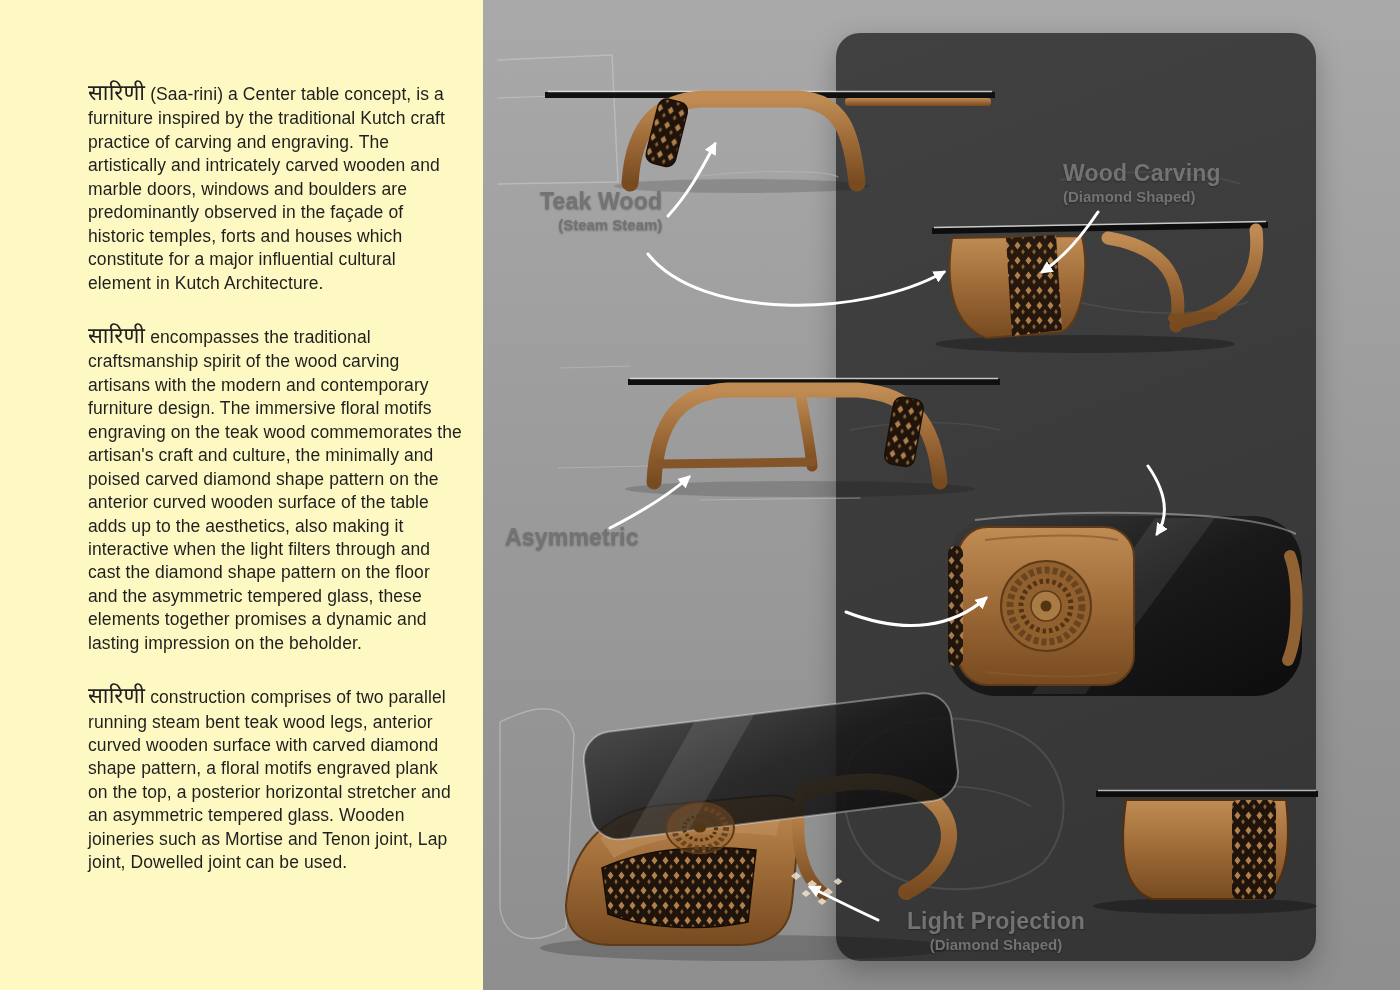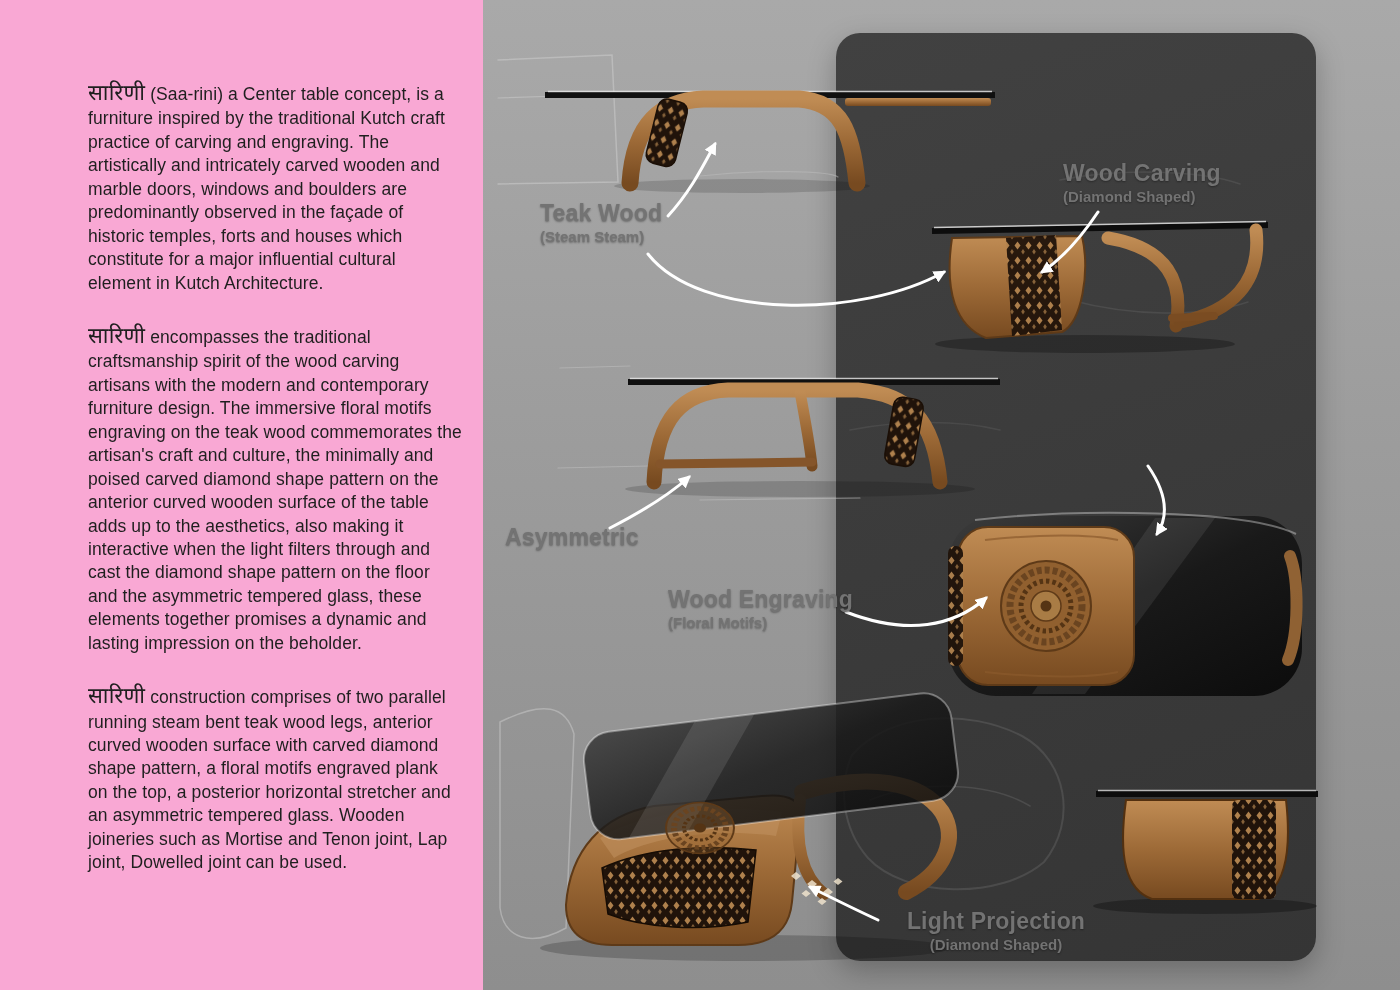--- a/index.html
+++ b/index.html
@@ -1,20 +1,20 @@
 <!DOCTYPE html>
 <html><head>
 <meta charset="utf-8">
 <style>
   html,body { margin:0; padding:0; background:#ffffff; }
   .page {
     position:relative; width:1400px; height:990px; overflow:hidden;
     font-family:"Liberation Sans", sans-serif; background:#ffffff;
   }
-  .left-panel { position:absolute; left:0; top:0; width:483px; height:990px; background:#f9a8d4; z-index:1; }
+  .left-panel { position:absolute; left:0; top:0; width:483px; height:990px; background:#fef9c3; z-index:1; }
   .text-col { position:absolute; left:88px; top:78px; width:374px; color:#1f1f1f; }
   .para { font-size:17.5px; line-height:1.34; margin:0 0 26px 0; letter-spacing:0.1px; }
   .para .lead { font-size:22px; }
   .right-panel {
     position:absolute; left:483px; top:0; width:917px; height:990px;
     background:linear-gradient(180deg,#a9a9a9 0%, #9c9c9c 45%, #8e8e8e 100%); z-index:0;
   }
   .dark-panel {
     position:absolute; left:836px; top:33px; width:480px; height:928px;
     background:linear-gradient(160deg,#414141,#353535); border-radius:24px;
@@ -167,38 +167,34 @@
       <path d="M668,216 C690,192 702,168 715,144" marker-end="url(#ah)"></path>
       <path d="M648,254 C700,320 862,318 944,272" marker-end="url(#ah)"></path>
       <path d="M1098,212 C1078,242 1060,260 1042,272" marker-end="url(#ah)"></path>
       <path d="M1148,466 C1166,492 1170,514 1157,534" marker-end="url(#ah)"></path>
       <path d="M610,528 C645,510 670,494 689,477" marker-end="url(#ah)"></path>
       <path d="M846,612 C908,636 954,626 986,598" marker-end="url(#ah)"></path>
       <path d="M878,920 C852,908 832,898 810,887" marker-end="url(#ah)"></path>
     </g>
   </svg>
 
-  <div class="label" style="left:540px; top:200px;">
+  <div class="label" style="left:540px; top:188px;text-align:right;">
     <div class="title">Teak Wood</div>
     <div class="subtitle">(Steam Steam)</div>
   </div>
 
   <div class="label" style="left:1063px; top:160px;">
     <div class="title">Wood Carving</div>
     <div class="subtitle">(Diamond Shaped)</div>
   </div>
 
 
   <div class="label" style="left:505px; top:524px;">
     <div class="title">Asymmetric</div>
   </div>
 
-  <div class="label" style="left:668px; top:586px;">
-    <div class="title">Wood Engraving</div>
-    <div class="subtitle">(Floral Motifs)</div>
-  </div>
 
   <div class="label" style="left:872px; top:908px; width:184px; text-align:center;margin-left:32px;">
     <div class="title">Light Projection</div>
     <div class="subtitle">(Diamond Shaped)</div>
   </div>
 
 </div>
 
 </body></html>

